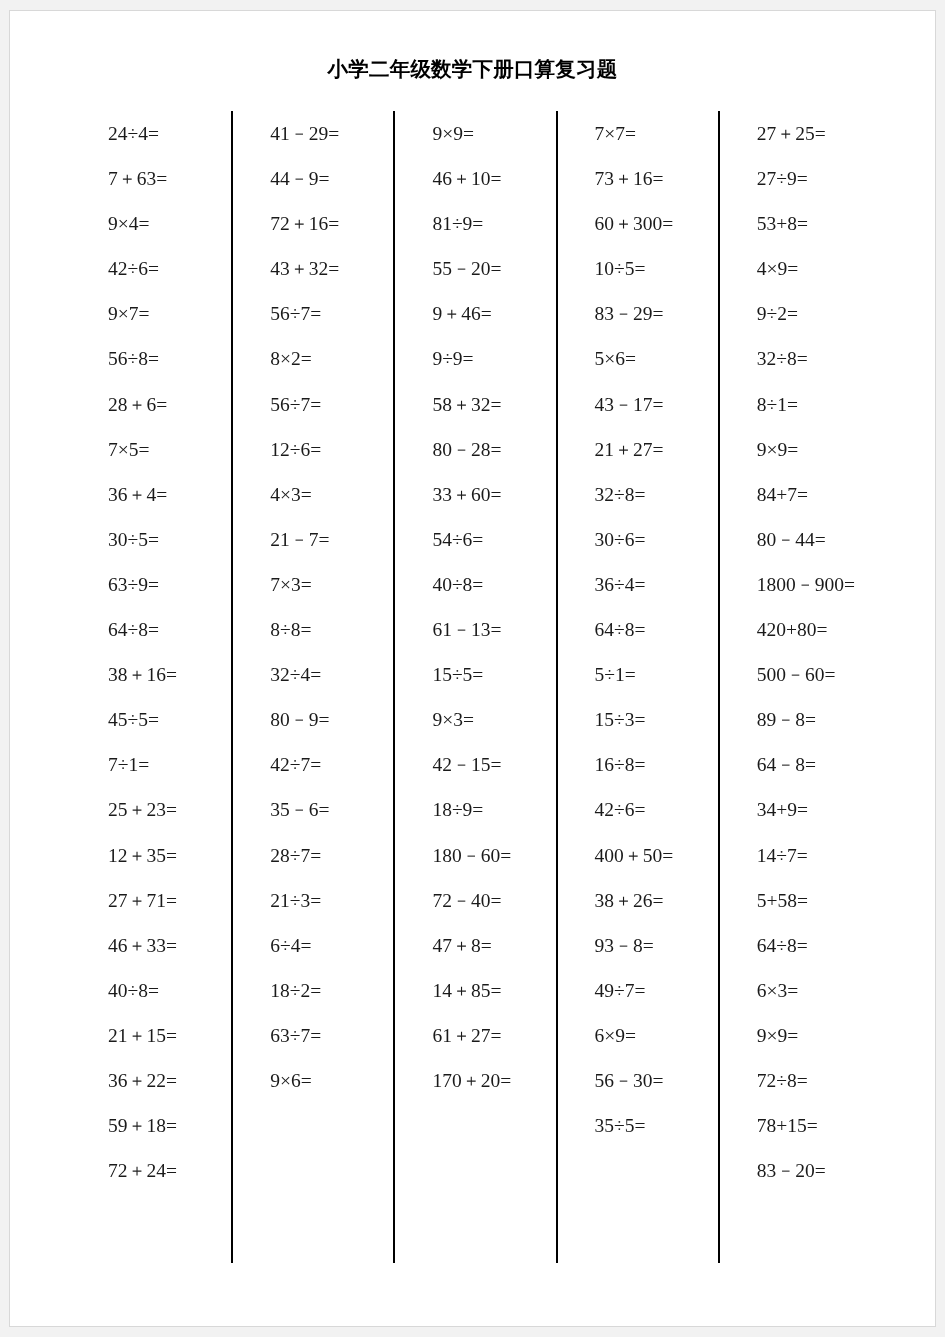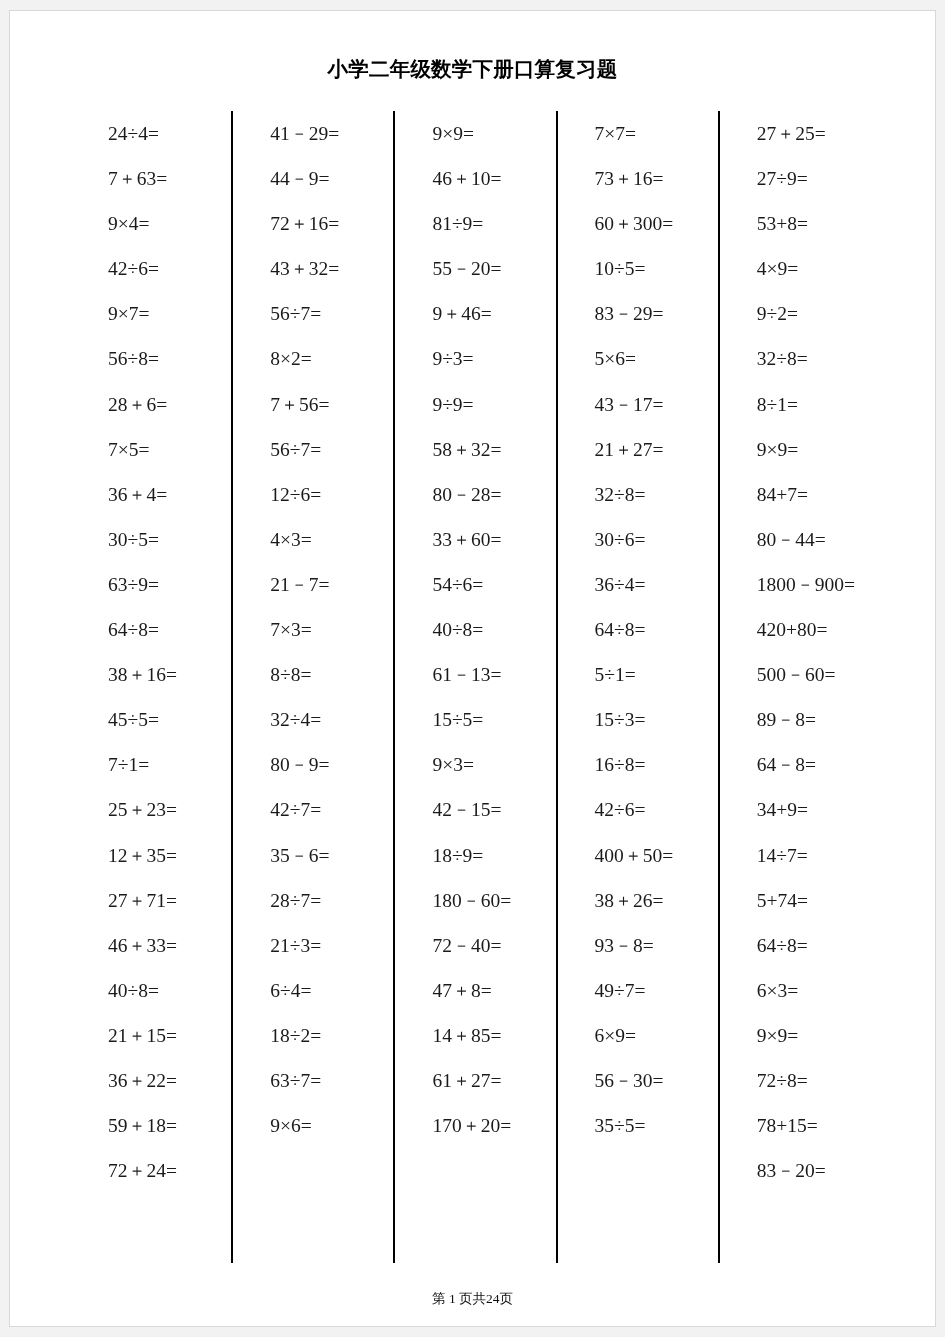--- a/index.html
+++ b/index.html
@@ -118,21 +118,20 @@
         <div class="prob">59<span class="op-wide">＋</span>18=</div>
         <div class="prob">72<span class="op-wide">＋</span>24=</div>
       </div>
     <div class="col">
         <div class="prob">41<span class="op-wide">－</span>29=</div>
         <div class="prob">44<span class="op-wide">－</span>9=</div>
         <div class="prob">72<span class="op-wide">＋</span>16=</div>
         <div class="prob">43<span class="op-wide">＋</span>32=</div>
         <div class="prob">56÷7=</div>
         <div class="prob">8×2=</div>
-        <div class="prob">7<span class="op-wide">＋</span>56=</div>
         <div class="prob">56÷7=</div>
         <div class="prob">12÷6=</div>
         <div class="prob">4×3=</div>
         <div class="prob">21<span class="op-wide">－</span>7=</div>
         <div class="prob">7×3=</div>
         <div class="prob">8÷8=</div>
         <div class="prob">32÷4=</div>
         <div class="prob">80<span class="op-wide">－</span>9=</div>
         <div class="prob">42÷7=</div>
         <div class="prob">35<span class="op-wide">－</span>6=</div>
@@ -142,21 +141,20 @@
         <div class="prob">18÷2=</div>
         <div class="prob">63÷7=</div>
         <div class="prob">9×6=</div>
       </div>
     <div class="col">
         <div class="prob">9×9=</div>
         <div class="prob">46<span class="op-wide">＋</span>10=</div>
         <div class="prob">81÷9=</div>
         <div class="prob">55<span class="op-wide">－</span>20=</div>
         <div class="prob">9<span class="op-wide">＋</span>46=</div>
-        <div class="prob">9÷3=</div>
         <div class="prob">9÷9=</div>
         <div class="prob">58<span class="op-wide">＋</span>32=</div>
         <div class="prob">80<span class="op-wide">－</span>28=</div>
         <div class="prob">33<span class="op-wide">＋</span>60=</div>
         <div class="prob">54÷6=</div>
         <div class="prob">40÷8=</div>
         <div class="prob">61<span class="op-wide">－</span>13=</div>
         <div class="prob">15÷5=</div>
         <div class="prob">9×3=</div>
         <div class="prob">42<span class="op-wide">－</span>15=</div>
@@ -204,25 +202,24 @@
         <div class="prob">9×9=</div>
         <div class="prob">84+7=</div>
         <div class="prob">80<span class="op-wide">－</span>44=</div>
         <div class="prob">1800<span class="op-wide">－</span>900=</div>
         <div class="prob">420+80=</div>
         <div class="prob">500<span class="op-wide">－</span>60=</div>
         <div class="prob">89<span class="op-wide">－</span>8=</div>
         <div class="prob">64<span class="op-wide">－</span>8=</div>
         <div class="prob">34+9=</div>
         <div class="prob">14÷7=</div>
-        <div class="prob">5+74=</div>
+        <div class="prob">5+58=</div>
         <div class="prob">64÷8=</div>
         <div class="prob">6×3=</div>
         <div class="prob">9×9=</div>
         <div class="prob">72÷8=</div>
         <div class="prob">78+15=</div>
         <div class="prob">83<span class="op-wide">－</span>20=</div>
       </div>
   </div>
 
-  <div class="footer">第 1 页共24页</div>
 
 </div>
 
 </body></html>

